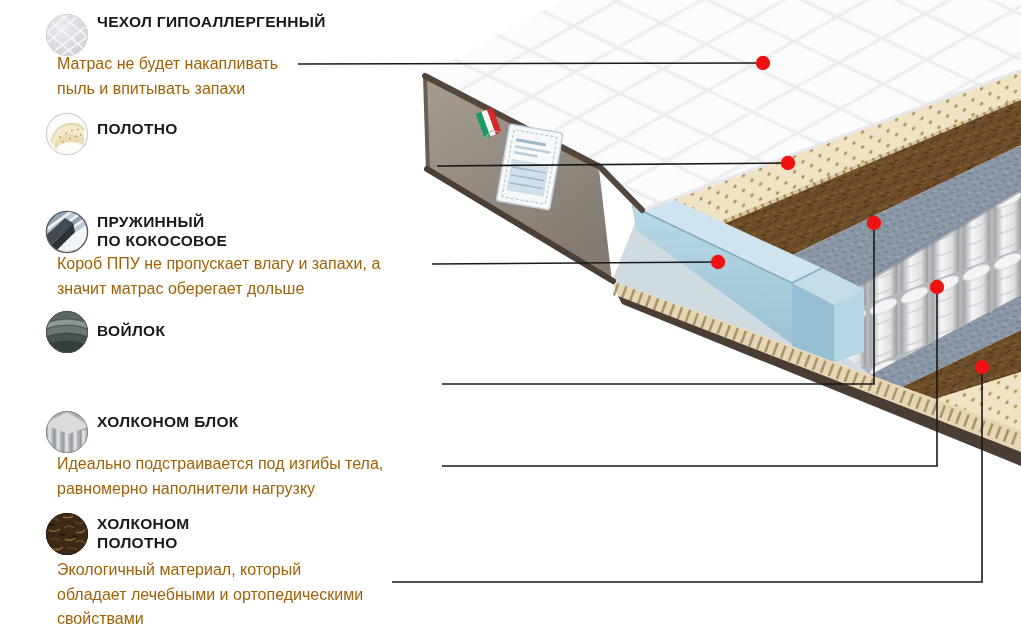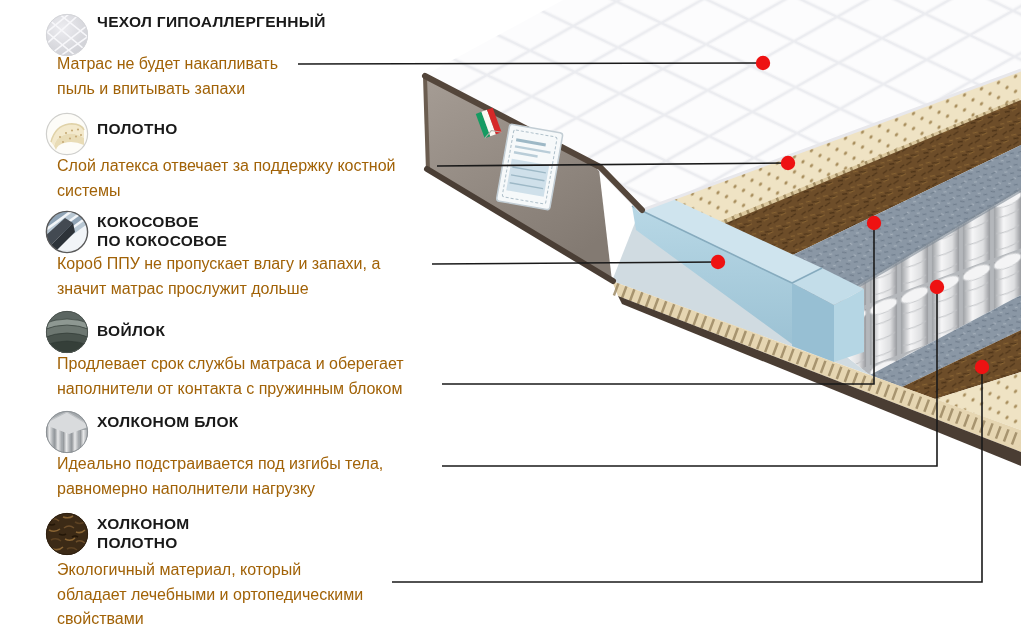--- a/index.html
+++ b/index.html
@@ -193,21 +193,20 @@
         <circle cx="31" cy="24.5" r="1.1"></circle>
           <circle cx="36" cy="23" r="1.1"></circle>
       </g>
     </g>
     <circle cx="22" cy="22" r="20.6" fill="none" stroke="#cfcfcc" stroke-width="1.2"></circle>
   </svg>
   <div class="section-title" style="top:119px">
     <span class="title-line">ПОЛОТНО</span>
 
   </div>
-  <div class="section-desc" style="top:154px;width:352px">Слой латекса отвечает за поддержку костной системы</div>
 
   <svg class="section-icon" style="top:210px" viewBox="0 0 44 44">
     <defs>
         <clipPath id="c3">
           <circle cx="22" cy="22" r="21"></circle>
         </clipPath>
       </defs>
     <g clip-path="url(#c3)">
       <rect width="44" height="44" fill="#f2f5f8"></rect>
       <g transform="rotate(-36 22 22)">
@@ -216,24 +215,24 @@
         <rect x="-6" y="16" width="56" height="4.5" fill="#8fa3b5"></rect>
         <rect x="-6" y="23" width="56" height="4.5" fill="#b9c8d4"></rect>
       </g>
       <polygon points="-2,28 20,8 28,13 6,35" fill="#434a52"></polygon>
       <polygon points="6,35 28,13 30,22 10,42" fill="#2d3339"></polygon>
       <polygon points="-2,40 44,40 44,44 -2,44" fill="#e7ebef"></polygon>
     </g>
     <circle cx="22" cy="22" r="20.6" fill="none" stroke="#5a5a5a" stroke-width="1.4"></circle>
   </svg>
   <div class="section-title" style="top:212px">
-    <span class="title-line">КОКОСОВОЕ</span>
+    <span class="title-line">ПРУЖИННЫЙ</span>
     <span class="title-line">ПО КОКОСОВОЕ</span>
   </div>
-  <div class="section-desc" style="top:252px;width:356px">Короб ППУ не пропускает влагу и запахи, а значит матрас прослужит дольше</div>
+  <div class="section-desc" style="top:252px;width:356px">Короб ППУ не пропускает влагу и запахи, а значит матрас оберегает дольше</div>
 
   <svg class="section-icon" style="top:310px" viewBox="0 0 44 44">
     <defs>
         <clipPath id="c4">
           <circle cx="22" cy="22" r="21"></circle>
         </clipPath>
       </defs>
     <g clip-path="url(#c4)">
       <rect width="44" height="44" fill="#5c6662"></rect>
       <path d="M-2,14 Q22,4 46,14 L46,20 Q22,10 -2,20 Z" fill="#8e9892"></path>
@@ -241,21 +240,20 @@
       <path d="M-2,28 Q22,18 46,28 L46,36 Q22,26 -2,36 Z" fill="#49534d"></path>
       <path d="M-2,36 Q22,26 46,36 L46,46 L-2,46 Z" fill="#353f39"></path>
       <path d="M-2,14 Q22,4 46,14 M-2,20 Q22,10 46,20 M-2,28 Q22,18 46,28 M-2,36 Q22,26 46,36" stroke="#2e3833" stroke-width="1" fill="none" opacity="0.6"></path>
     </g>
     <circle cx="22" cy="22" r="20.6" fill="none" stroke="#4c5450" stroke-width="1"></circle>
   </svg>
   <div class="section-title" style="top:321px">
     <span class="title-line">ВОЙЛОК</span>
 
   </div>
-  <div class="section-desc" style="top:352px;width:366px">Продлевает срок службы матраса  и оберегает наполнители от контакта с пружинным блоком</div>
 
   <svg class="section-icon" style="top:410px" viewBox="0 0 44 44">
     <defs>
       <clipPath id="c5">
           <circle cx="22" cy="22" r="21"></circle>
         </clipPath>
       <linearGradient id="g5" x1="0" y1="0" x2="1" y2="0">
         <stop offset="0" stop-color="#888c90"></stop>
           <stop offset="0.45" stop-color="#e8e9ea"></stop>
           <stop offset="1" stop-color="#9fa3a7"></stop>

